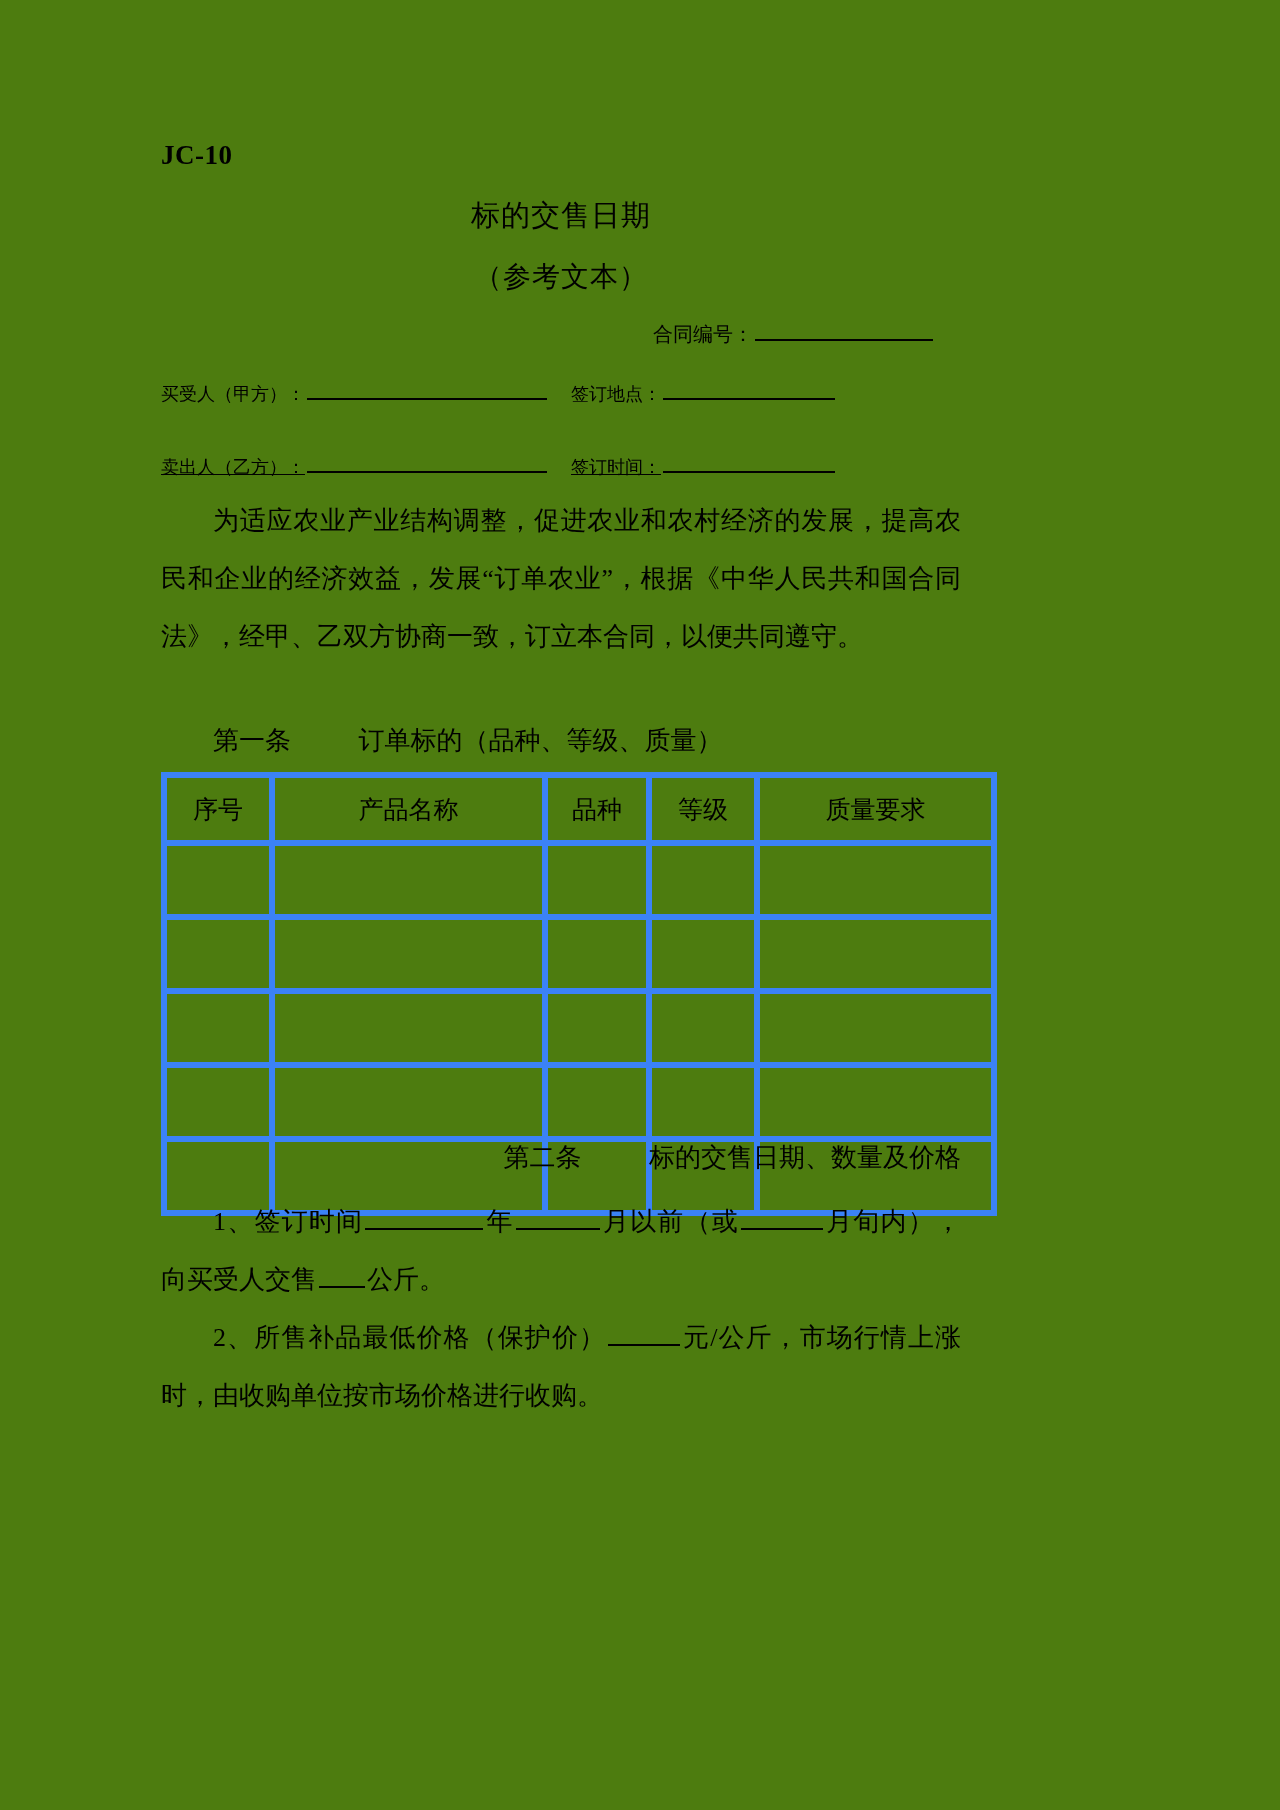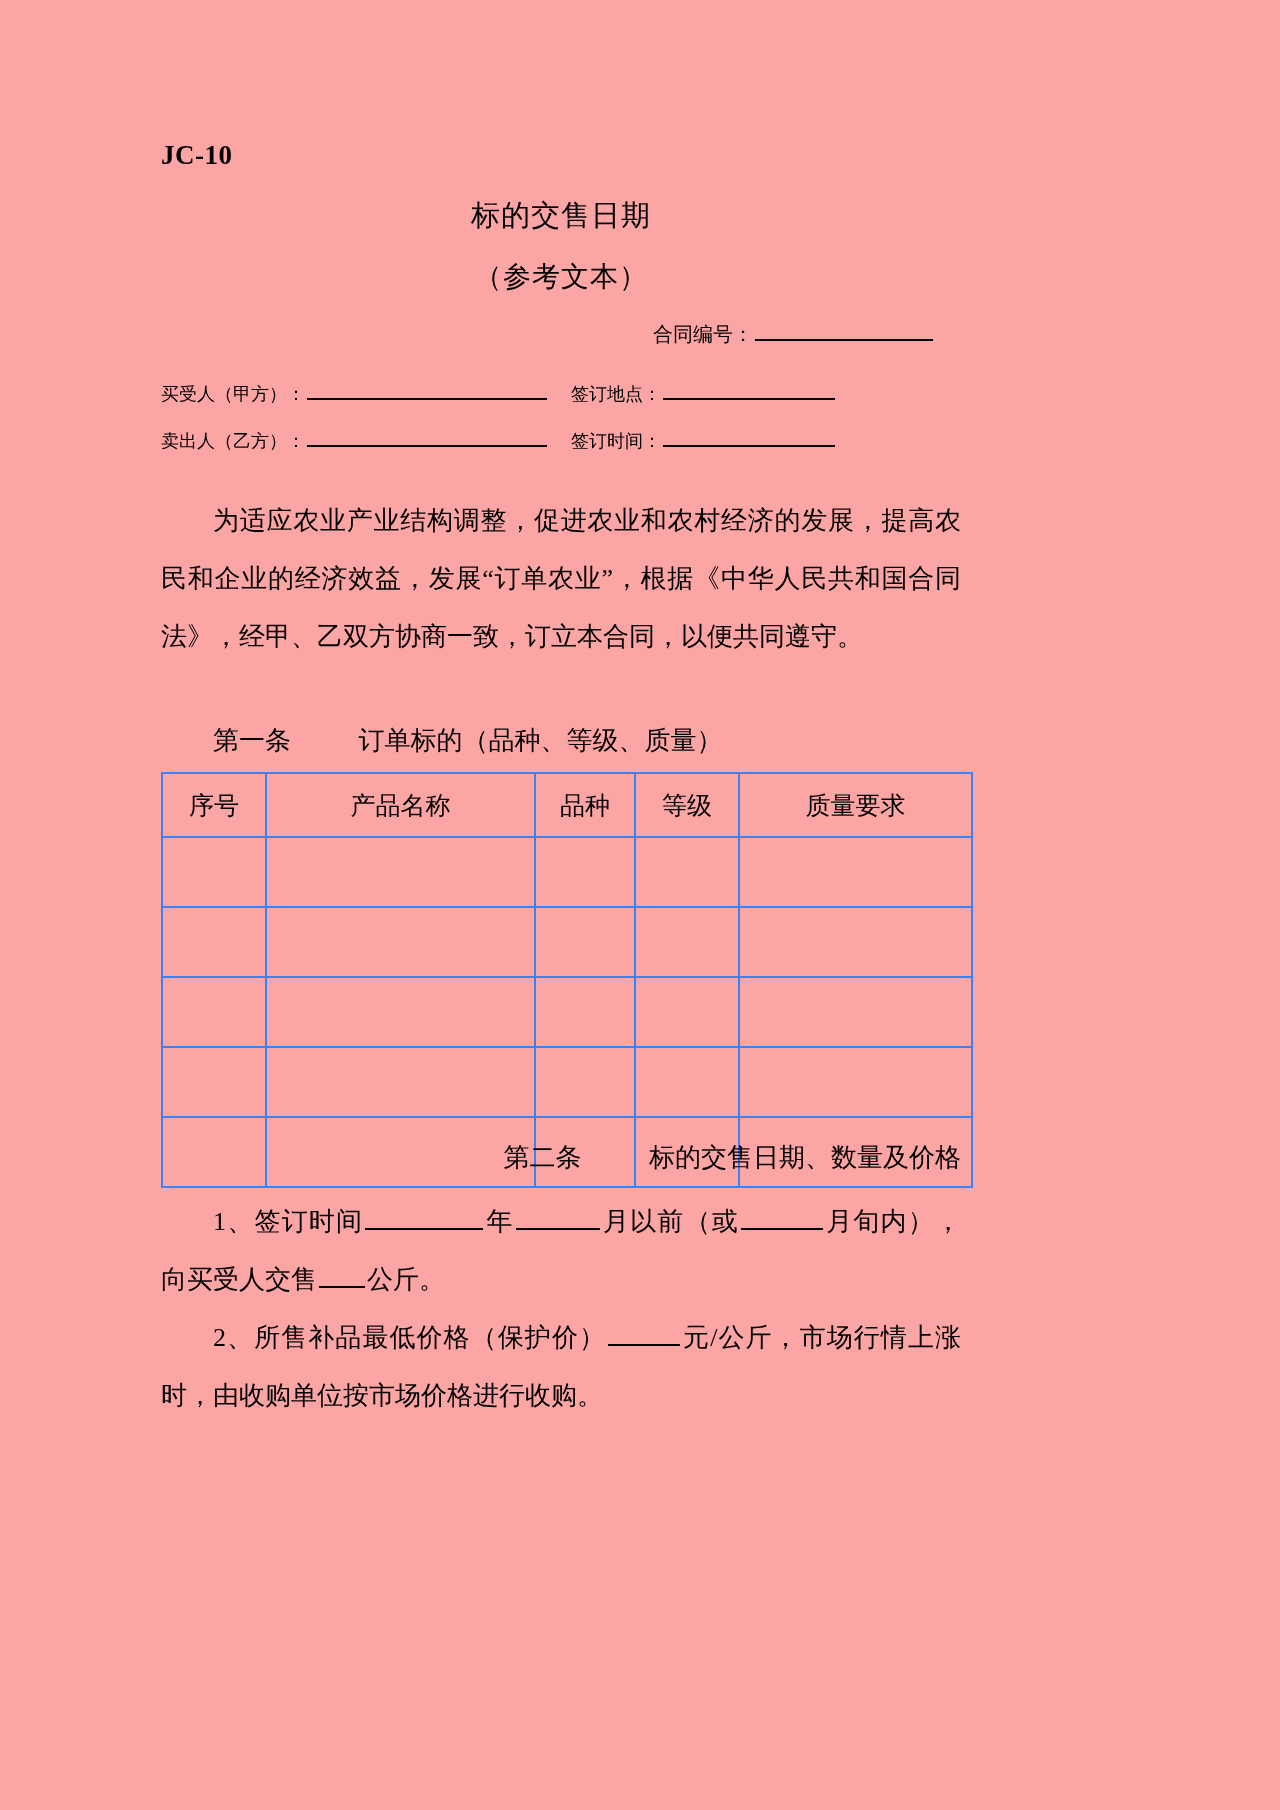--- a/index.html
+++ b/index.html
@@ -9,21 +9,21 @@
   }
   body {
     font-family: "Liberation Serif", "DejaVu Serif", serif;
     color: #000000;
   }
   .page {
     position: relative;
     width: 1280px;
     height: 1810px;
     margin: 0 auto;
-    background: #fca5a5;
+    background: #4d7c0f;
     overflow: hidden;
     box-sizing: border-box;
   }
   .content {
     position: absolute;
     left: 161px;
     top: 0;
     width: 800px;
   }
 
@@ -72,21 +72,21 @@
 
   
   .party-row {
     position: absolute;
     left: 0;
     width: 800px;
     font-size: 18px;
     white-space: nowrap;
   }
   .party-row.row-a { top: 379px; }
-  .party-row.row-b { top: 426px; }
+  .party-row.row-b { top: 452px; text-decoration: underline; }
 
   .fill-line {
     display: inline-block;
     border-bottom: 2px solid #000;
     vertical-align: baseline;
     height: 1.05em;
     margin: 0 2px;
   }
   .fill-w-contract { width: 178px; }
   .fill-w-party    { width: 240px; }
@@ -122,21 +122,21 @@
   
   .order-table {
     position: absolute;
     left: 0px;
     top: 772px;
     width: 800px;
     border-collapse: collapse;
     table-layout: fixed;
   }
   .order-table td {
-    border: 2px solid #3b82f6;
+    border: 6px solid #3b82f6;
     font-size: 25px;
     text-align: center;
     vertical-align: middle;
     padding: 0;
   }
   .order-table thead td { height: 62px; }
   .order-table tbody td { height: 68px; }
   .col-seq     { width: 102px; }
   .col-name    { width: 267px; }
   .col-variety { width: 98px; }

